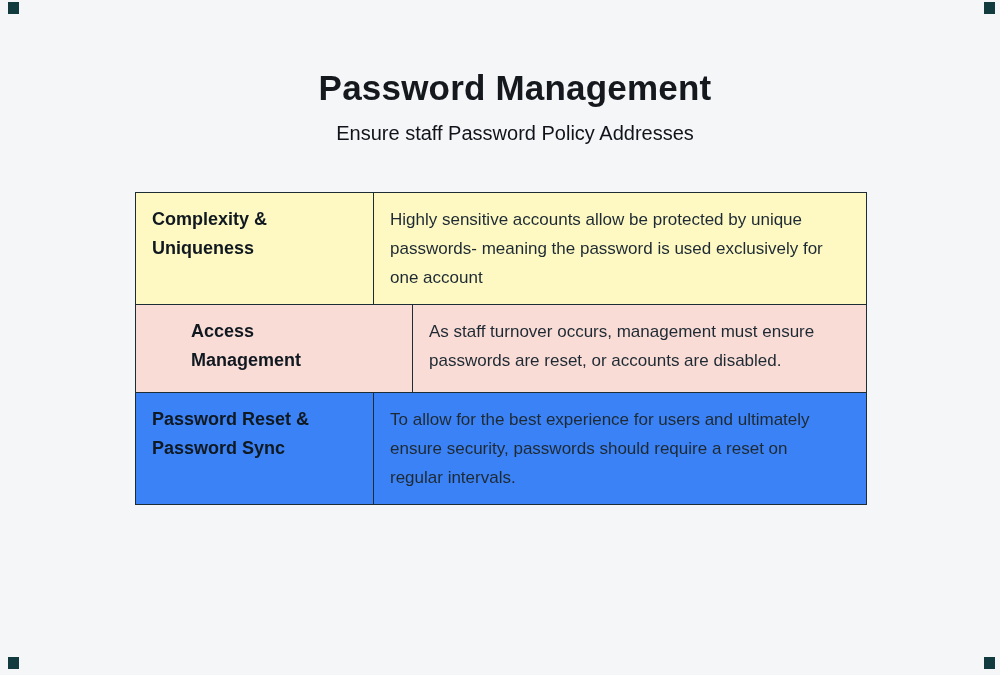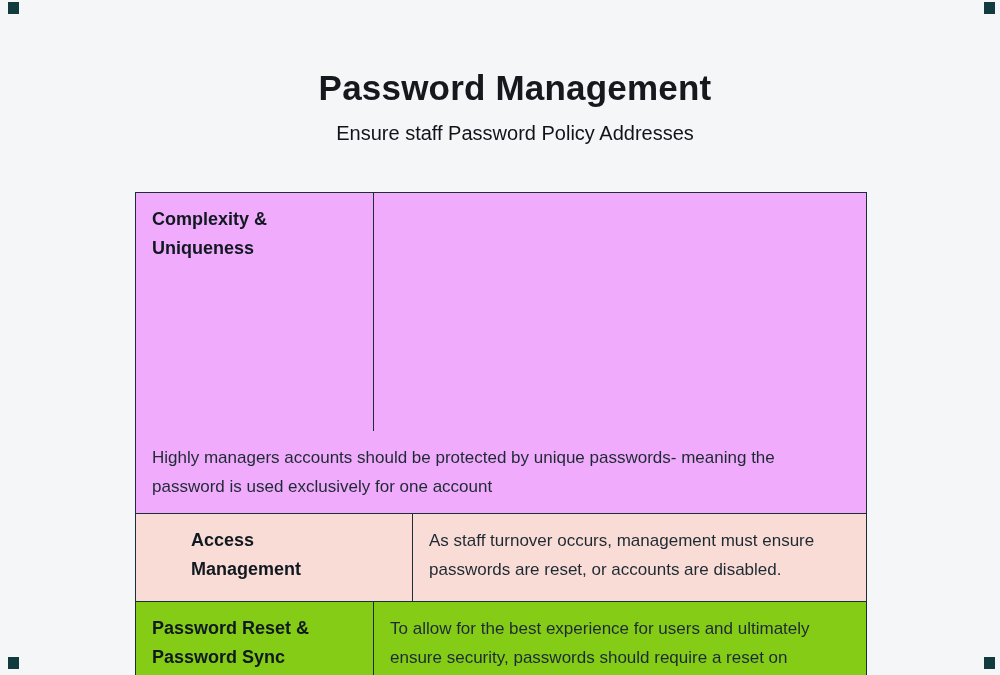--- a/index.html
+++ b/index.html
@@ -87,28 +87,28 @@
 <div class="corner-marker corner-tr" style="background: rgb(18, 59, 63);"></div>
 <div class="corner-marker corner-bl" style="background: rgb(18, 59, 63);"></div>
 <div class="corner-marker corner-br" style="background: rgb(18, 59, 63);"></div>
 
 <div class="header">
   <div class="title">Password Management</div>
   <div class="subtitle">Ensure staff Password Policy Addresses</div>
 </div>
 
 <div class="policy-table">
-  <div class="policy-row row-1" style="background: #f0abfc; flex-direction: column;">
+  <div class="policy-row row-1" style="background: #fef9c3;">
     <div class="cell-label">Complexity &amp;
 Uniqueness</div>
-    <div class="cell-desc">Highly managers accounts should be protected by unique passwords- meaning the password is used exclusively for one account</div>
+    <div class="cell-desc">Highly sensitive accounts allow be protected by unique passwords- meaning the password is used exclusively for one account</div>
   </div>
   <div class="policy-row row-2" style="background: rgb(250, 220, 215); padding-left: 39px;">
     <div class="cell-label">Access
 Management</div>
     <div class="cell-desc">As staff turnover occurs, management must ensure passwords are reset, or accounts are disabled.</div>
   </div>
-  <div class="policy-row row-4" style="background: #84cc16;">
+  <div class="policy-row row-4" style="background: #3b82f6;">
     <div class="cell-label">Password Reset &amp;
 Password Sync</div>
     <div class="cell-desc">To allow for the best experience for users and ultimately ensure security, passwords should require a reset on regular intervals.</div>
   </div>
 </div>
 
 </body></html>

